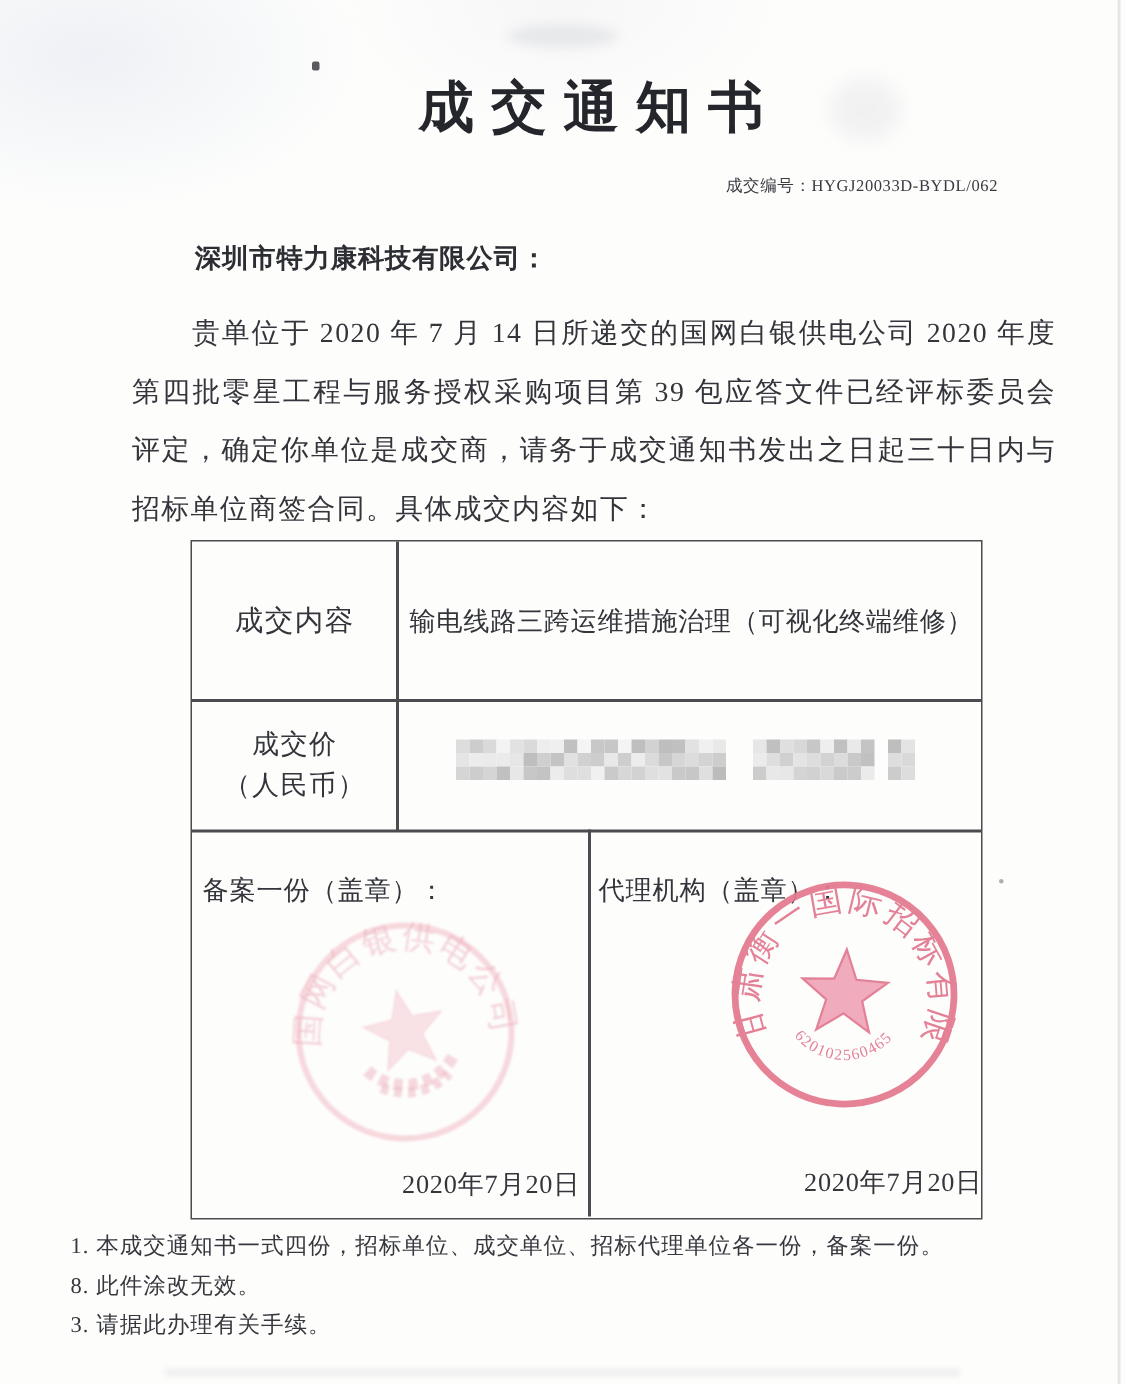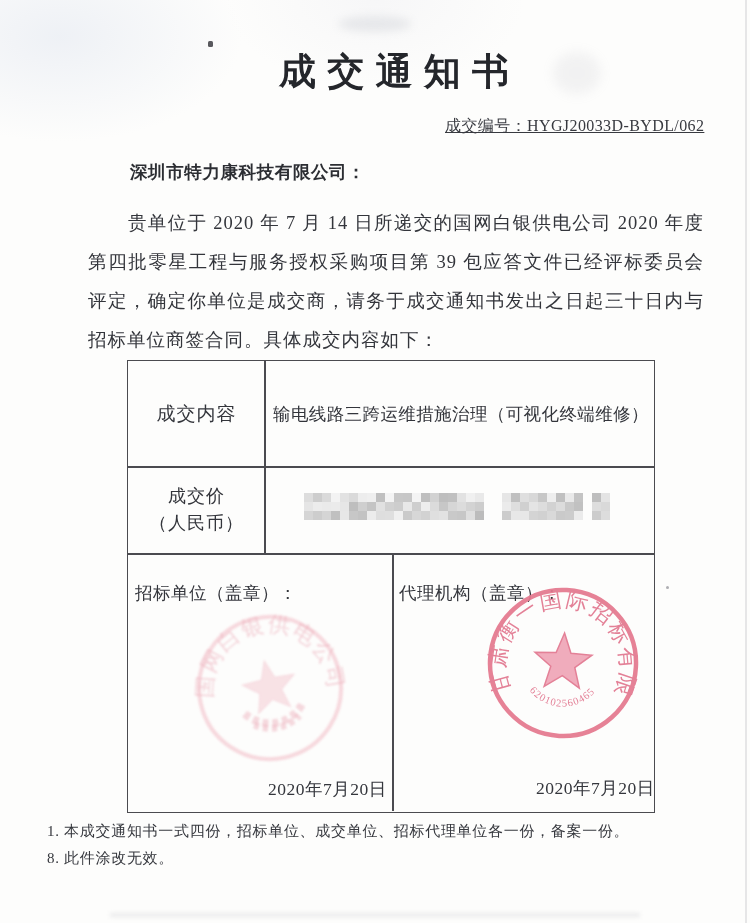--- a/index.html
+++ b/index.html
@@ -16,21 +16,21 @@
       radial-gradient(ellipse 200px 120px at 50% 0%, rgba(235,235,240,.35), rgba(235,235,240,0) 75%),
       #fdfdfc;
     font-family:"Liberation Serif","DejaVu Serif",serif;
     color:var(--ink);
   }
   .abs{position:absolute;}
   .doc-title{
     top:47px;left:279px;font-size:37px;font-weight:bold;letter-spacing:1px;
     color:#24262b;white-space:nowrap;
   }
-  .notice-line{top:116px;left:445px;font-size:16px;letter-spacing:.4px;white-space:nowrap;color:#383a40;text-decoration:underline;}
+  .notice-line{top:116px;left:484px;font-size:11px;letter-spacing:.4px;white-space:nowrap;color:#383a40;}
   .addressee{top:160px;left:130px;font-size:17.5px;font-weight:bold;letter-spacing:.6px;color:#2c2e33;}
   .body-par{
     top:204px;left:88px;width:616px;
     font-size:18.5px;line-height:39px;letter-spacing:1px;
     text-align:justify;text-justify:inter-character;text-indent:40px;color:#33353b;
   }
   
   .tbl{top:360px;left:127px;width:528px;height:453px;border:1.5px solid var(--table-border);box-sizing:border-box;}
   .tline{position:absolute;background:var(--table-border);}
   .h1{top:105px;left:0;width:100%;height:1.5px;}
@@ -204,21 +204,21 @@
         <div class="rcell" style="background: rgb(209, 209, 209);"></div>
         <div class="rcell" style="background: rgb(217, 217, 217);"></div>
         <div class="rcell" style="background: rgb(202, 202, 202);"></div>
         <div class="rcell" style="background: rgb(204, 204, 204);"></div>
         <div class="rcell" style="background: rgb(235, 235, 235);"></div>
         <div class="rcell empty"></div>
         <div class="rcell" style="background: rgb(204, 204, 204);"></div>
         <div class="rcell" style="background: rgb(221, 221, 221);"></div>
       </div>
 
-    <div class="cell-label r3-label r3-left">招标单位（盖章）：</div>
+    <div class="cell-label r3-label r3-left">备案一份（盖章）：</div>
     <div class="cell-label r3-label r3-right">代理机构（盖章）：</div>
   </div>
 
   <svg class="abs stamp stamp-left" width="210" height="210" viewBox="-105 -105 210 210">
     <defs>
       <path id="lArc" d="M -47 36 A 58 58 0 1 1 47 36" fill="none"></path>
     </defs>
     <g transform="rotate(-12)">
       <circle class="ring-l" r="71"></circle>
       <text class="arc-text-l"><textPath href="#lArc" startOffset="40">国网白银供电公司</textPath></text>
@@ -240,15 +240,16 @@
       <text class="num-text"><textPath href="#rNum" startOffset="3">6201025604654</textPath></text>
     </g>
   </svg>
 
   <div class="abs date date-left">2020年7月20日</div>
   <div class="abs date date-right">2020年7月20日</div>
 
   <div class="abs notes">
     <div>1. 本成交通知书一式四份，招标单位、成交单位、招标代理单位各一份，备案一份。</div>
     <div>8. 此件涂改无效。</div>
+    <div>3. 请据此办理有关手续。</div>
   </div>
 
 </div>
 
 </body></html>

